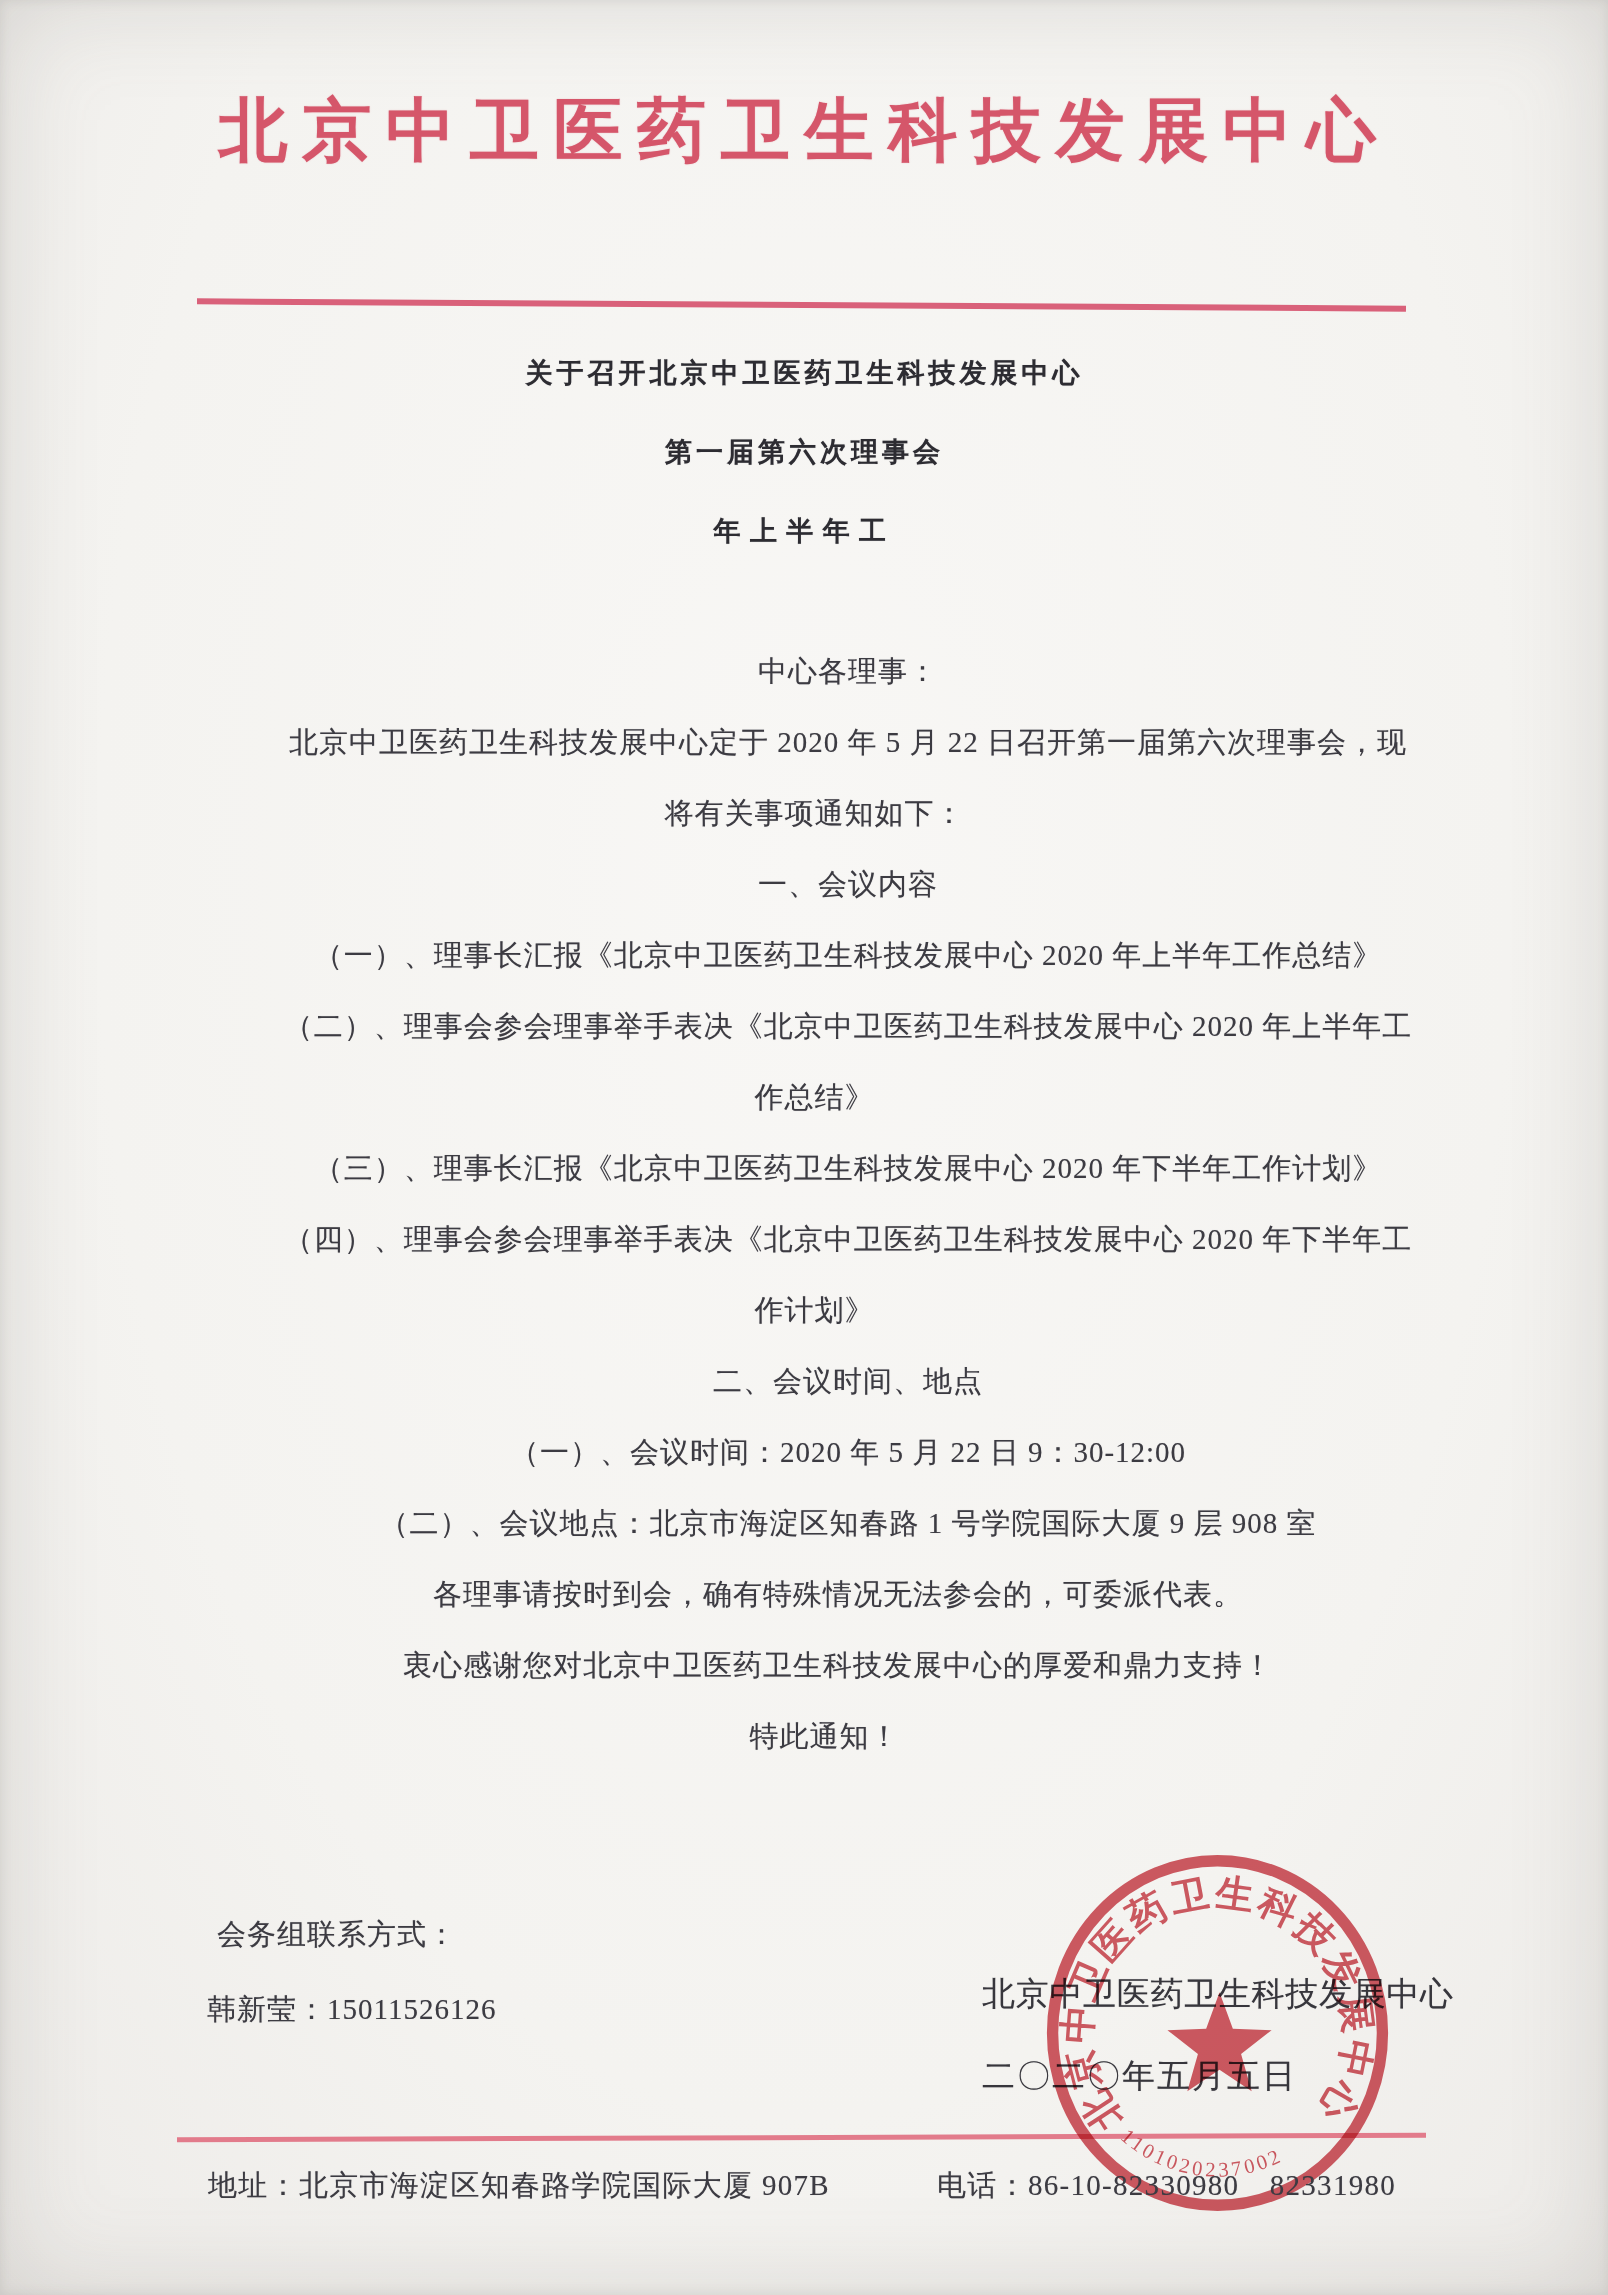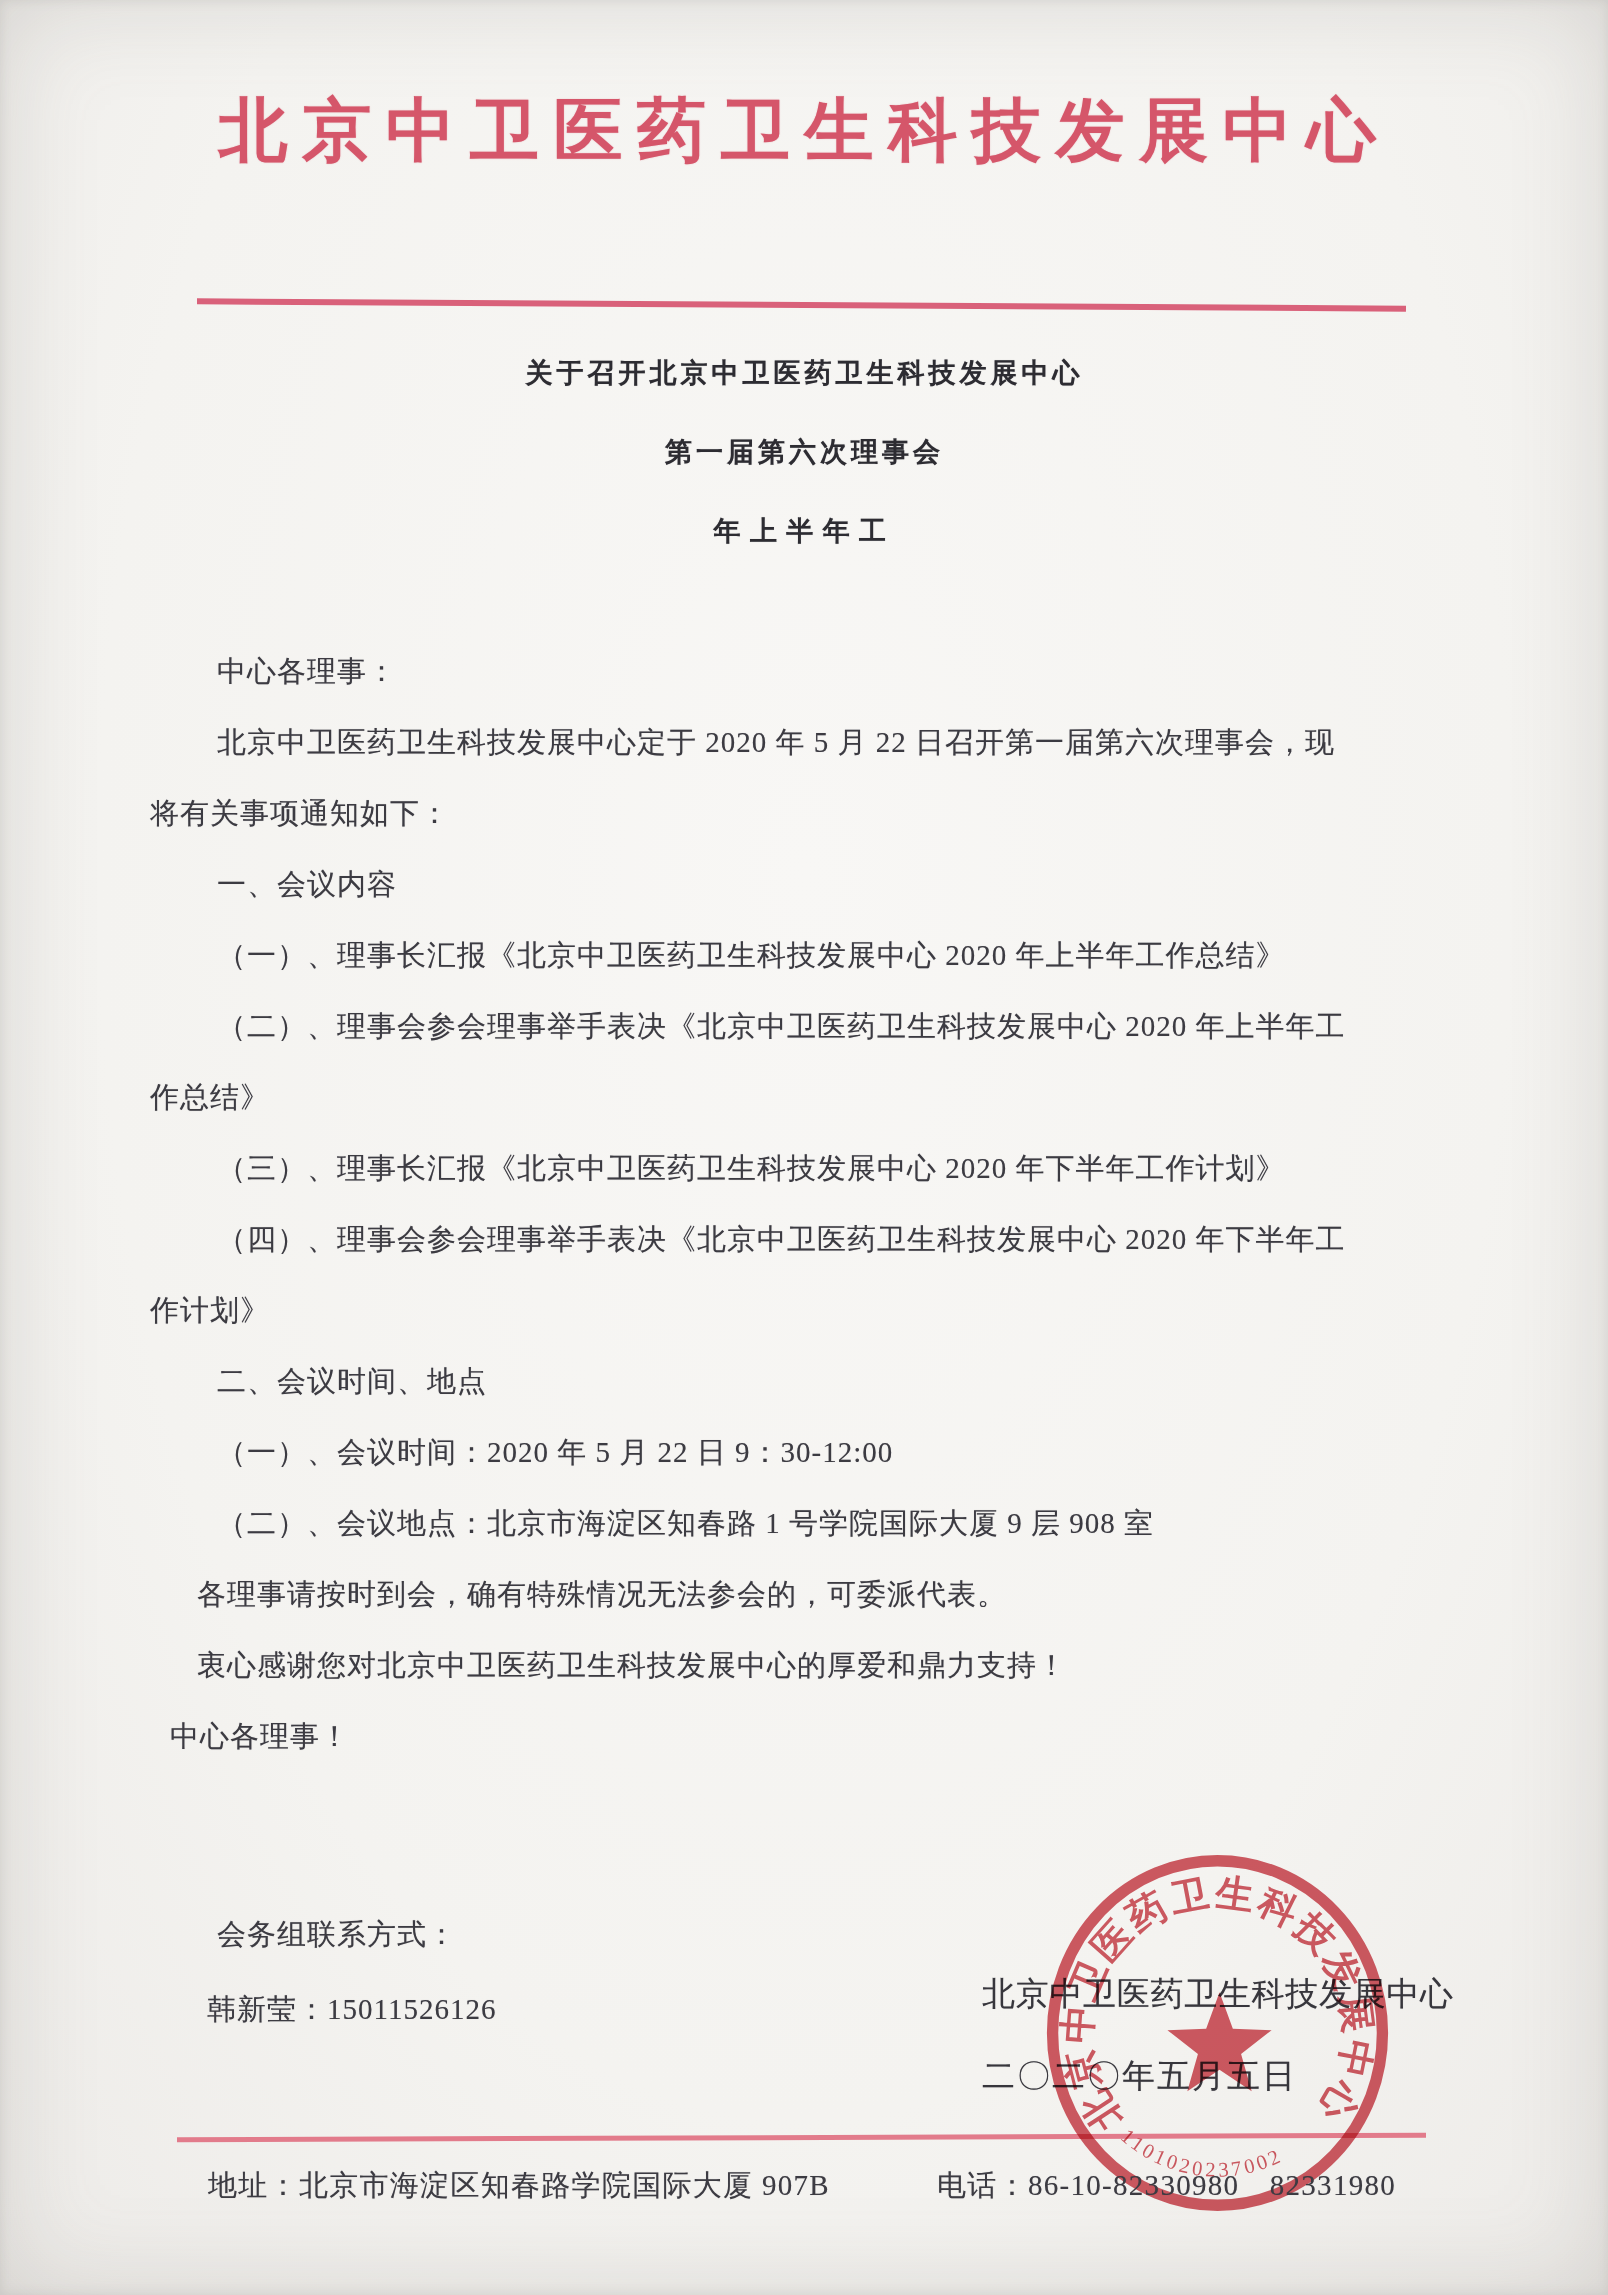--- a/index.html
+++ b/index.html
@@ -27,21 +27,21 @@
     font-family:"Liberation Sans","DejaVu Sans",sans-serif;font-weight:700;
     font-size:27px;line-height:79px;letter-spacing:4px;color:#2d2c32;
     text-shadow:0 0 0.7px rgba(40,40,50,.45);white-space:nowrap;
   }
   .t3{letter-spacing:9.4px;}
   .body-text{
     position:absolute;top:636px;left:150px;width:1329px;
     font-size:29px;line-height:71px;letter-spacing:1px;white-space:nowrap;
     color:#3c3b42;text-shadow:0 0 0.7px rgba(50,50,60,.38);
   }
-  .bl{height:71px;}
+  .bl{height:71px;text-align:center;}
   .ind{padding-left:67px;}
   .ind70{padding-left:47px;}
   .ind30{padding-left:20px;}
   .contact{
     position:absolute;top:1897px;left:150px;font-size:29px;line-height:75px;
     letter-spacing:1px;white-space:nowrap;color:#3c3b42;
     text-shadow:0 0 0.7px rgba(50,50,60,.38);
   }
   .signature{position:absolute;top:1972px;left:982px;font-size:33px;color:#37363c;
     text-shadow:0 0 0.7px rgba(50,50,60,.4);white-space:nowrap;}
@@ -85,21 +85,21 @@
     <div class="bl ind">（二）、理事会参会理事举手表决《北京中卫医药卫生科技发展中心 2020 年上半年工</div>
     <div class="bl">作总结》</div>
     <div class="bl ind">（三）、理事长汇报《北京中卫医药卫生科技发展中心 2020 年下半年工作计划》</div>
     <div class="bl ind">（四）、理事会参会理事举手表决《北京中卫医药卫生科技发展中心 2020 年下半年工</div>
     <div class="bl">作计划》</div>
     <div class="bl ind">二、会议时间、地点</div>
     <div class="bl ind">（一）、会议时间：2020 年 5 月 22 日 9：30-12:00</div>
     <div class="bl ind">（二）、会议地点：北京市海淀区知春路 1 号学院国际大厦 9 层 908 室</div>
     <div class="bl ind70">各理事请按时到会，确有特殊情况无法参会的，可委派代表。</div>
     <div class="bl ind70">衷心感谢您对北京中卫医药卫生科技发展中心的厚爱和鼎力支持！</div>
-    <div class="bl ind30">中心各理事！</div>
+    <div class="bl ind30">特此通知！</div>
   </div>
 
   <div class="contact">
     <div class="ind">会务组联系方式：</div>
     <div style="padding-left:57px;">韩新莹：15011526126</div>
   </div>
 
   <div class="signature">
     <div class="sig-org">北京中卫医药卫生科技发展中心</div>
     <div class="sig-date">二〇二〇年五月五日</div>

